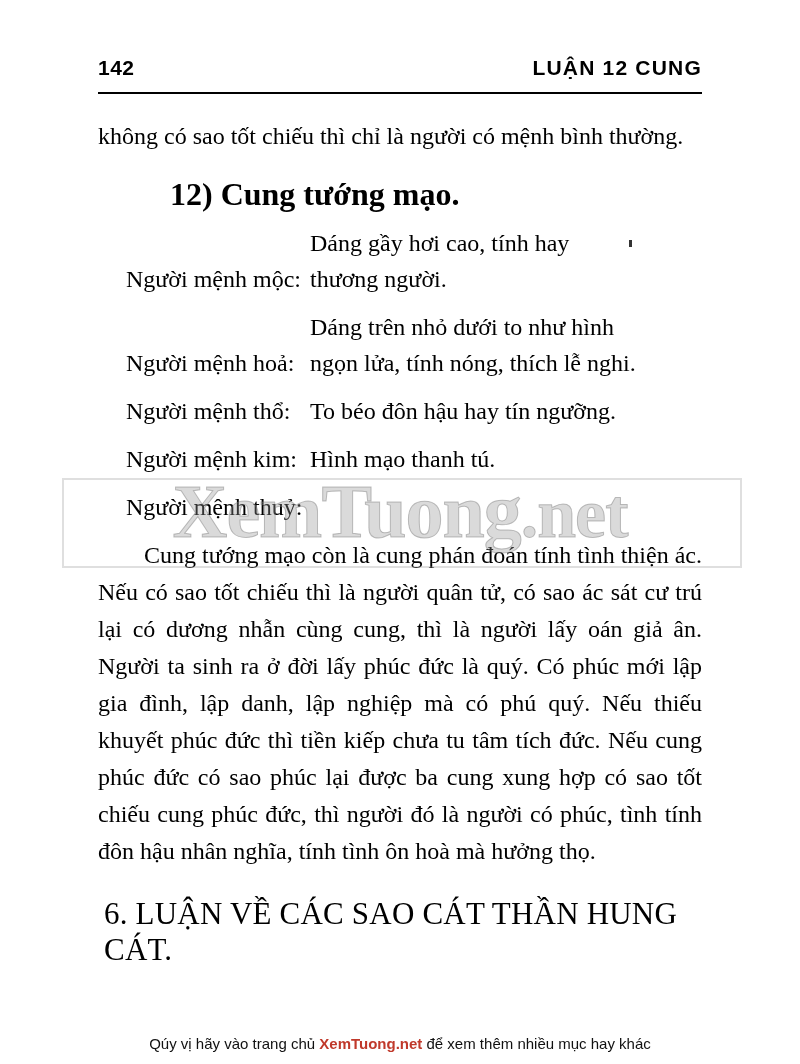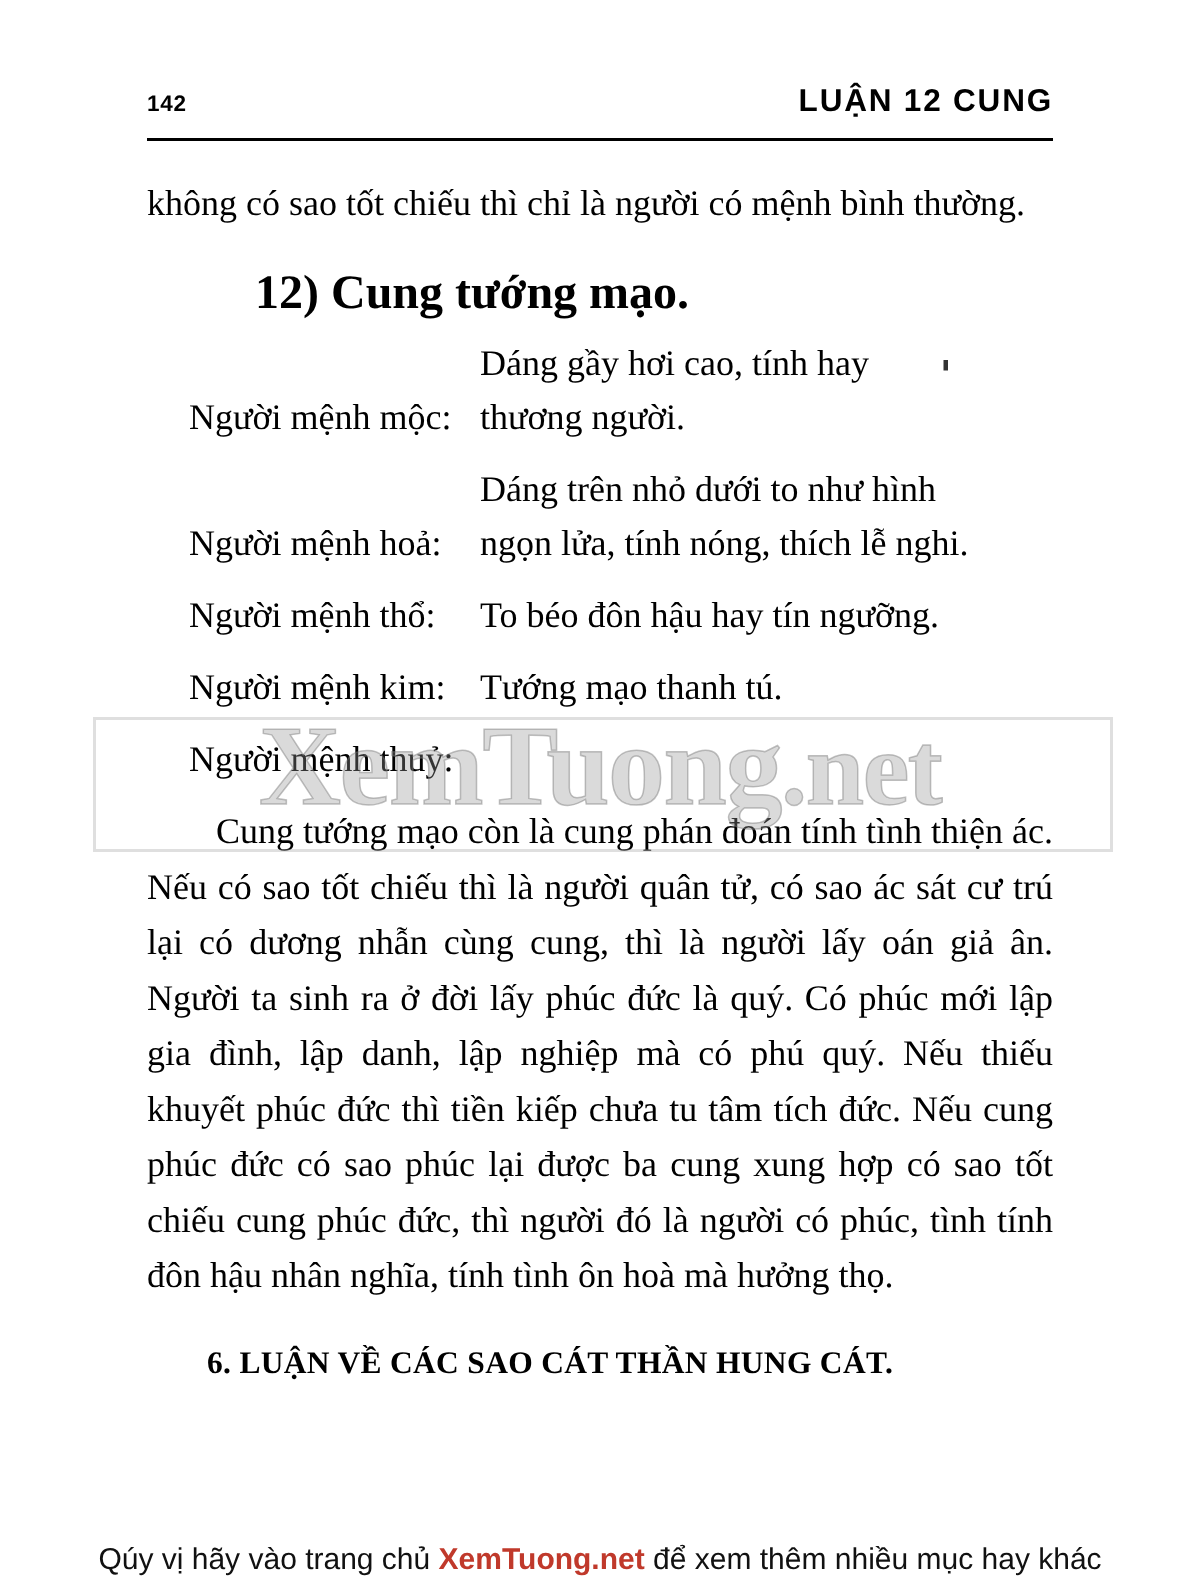--- a/index.html
+++ b/index.html
@@ -25,21 +25,21 @@
     position: absolute;
     top: 56px;
     left: 98px;
     right: 98px;
     display: flex;
     align-items: baseline;
     justify-content: space-between;
   }
   .page-number {
     font-family: "Liberation Sans", sans-serif;
-    font-size: 15px;
+    font-size: 21px;
     font-weight: 600;
     letter-spacing: 0.5px;
   }
   .header-title {
     font-family: "Liberation Sans", sans-serif;
     font-size: 21px;
     font-weight: 700;
     letter-spacing: 1.2px;
   }
   .header-rule {
@@ -90,38 +90,37 @@
     font-size: 24px;
     line-height: 36px;
     box-sizing: border-box;
     white-space: nowrap;
   }
   .defval {
     flex: 1 1 auto;
     font-size: 24px;
     line-height: 36px;
   }
-  .defval div { white-space: nowrap; margin-left: 10px; }
+  .defval div { white-space: nowrap; }
   .closing-heading {
     margin-top: 26px;
-    font-size: 21px;
-    font-weight: bold;
+    font-size: 31px;
+    font-weight: normal;
     padding-left: 6px;
     letter-spacing: 0.2px;
-    margin-left: 34px;
   }
   
   .footer {
     position: absolute;
     left: 0;
     right: 0;
     bottom: 12px;
     text-align: center;
     font-family: "Liberation Sans", sans-serif;
-    font-size: 20px;
+    font-size: 15px;
     color: #111;
   }
   .footer .brand {
     color: #c0392b;
     font-weight: 600;
   }
   
   .watermark {
     position: absolute;
     top: 468px;
@@ -194,21 +193,21 @@
       <div class="defrow">
         <div class="defterm">Người mệnh thổ:</div>
         <div class="defval">
           <div>To béo đôn hậu hay tín ngưỡng.</div>
         </div>
       </div>
 
       <div class="defrow">
         <div class="defterm">Người mệnh kim:</div>
         <div class="defval">
-          <div>Tướng mạo thanh tú.</div>
+          <div>Hình mạo thanh tú.</div>
         </div>
       </div>
 
       <div class="defrow">
         <div class="defterm">Người mệnh thuỷ:</div>
       </div>
 
     </div>
 
     <p class="body indent">Cung tướng mạo còn là cung phán đoán tính tình thiện ác. Nếu có sao tốt chiếu thì là người quân tử, có sao ác sát cư trú lại có dương nhẫn cùng cung, thì là người lấy oán giả ân. Người ta sinh ra ở đời lấy phúc đức là quý. Có phúc mới lập gia đình, lập danh, lập nghiệp mà có phú quý. Nếu thiếu khuyết phúc đức thì tiền kiếp chưa tu tâm tích đức. Nếu cung phúc đức có sao phúc lại được ba cung xung hợp có sao tốt chiếu cung phúc đức, thì người đó là người có phúc, tình tính đôn hậu nhân nghĩa, tính tình ôn hoà mà hưởng thọ.</p>

